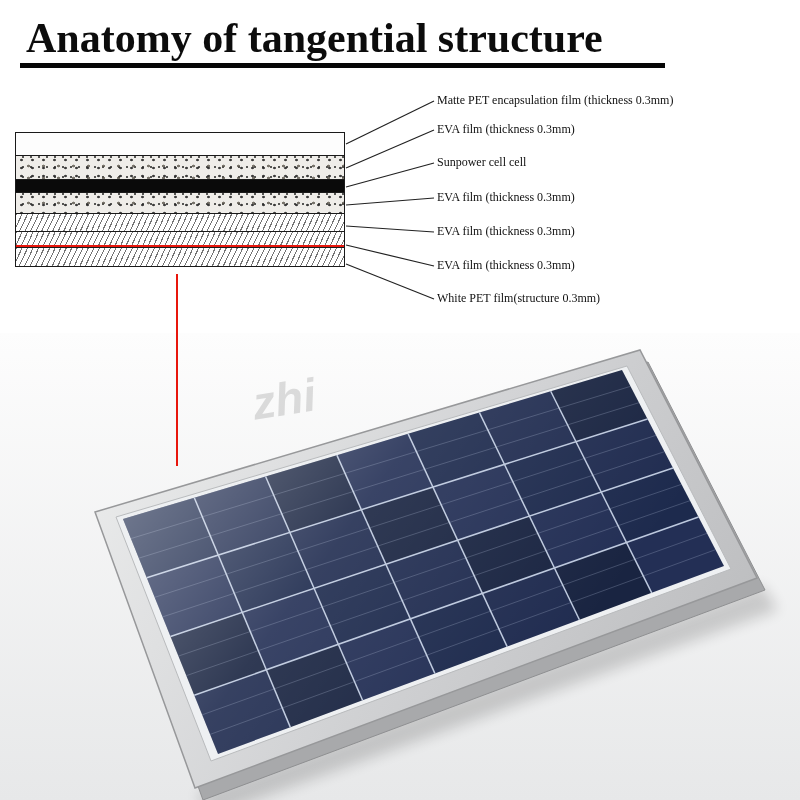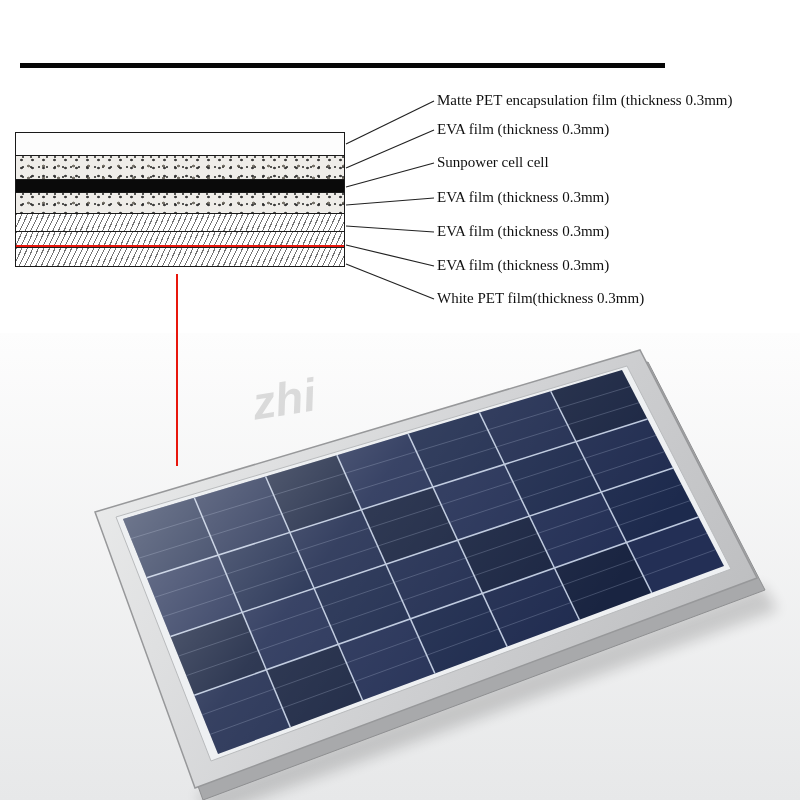--- a/index.html
+++ b/index.html
@@ -29,41 +29,42 @@
   .h21{height:21px}
   .l-black{height:13px;background:#0a0a0a}
   .l-hatch{
     height:18px;background-color:#fff;
     background-image:repeating-linear-gradient(115deg, rgba(70,70,70,.75) 0 1px, transparent 1px 5px);
   }
   .l-red{height:16px;border-top:2px solid #e8160c;border-bottom:2px solid #e8160c}
   .h19{height:19px}
 
   
-  .lbl{position:absolute;left:437px;font-size:15px;line-height:19px;color:#101010;
+  .lbl{position:absolute;left:437px;font-size:12px;line-height:19px;color:#101010;
        white-space:nowrap;z-index:3}
 
   
   #leader-svg{position:absolute;left:0;top:0;width:800px;height:330px;z-index:2;pointer-events:none}
 
   
   .red-connector{position:absolute;left:176px;top:274px;width:2px;height:192px;background:#e8160c;z-index:3}
 
   
   #scene-svg{position:absolute;left:0;top:0;width:800px;height:800px;z-index:1}
 
   .watermark{position:absolute;left:252px;top:372px;font-size:46px;font-weight:bold;font-style:italic;
              color:#8a8a8a;opacity:.28;transform:rotate(-9deg);z-index:2;
              font-family:"Liberation Sans",sans-serif}
 </style>
 </head>
 <body>
 
 <div id="root">
 
+  <h1 class="title">Anatomy of tangential structure</h1>
   <div class="title-underline"></div>
 
   <div class="stack">
     <div class="layer l-white"></div>
     <div class="layer l-speckle"></div>
     <div class="layer l-black"></div>
     <div class="layer l-speckle h21"></div>
     <div class="layer l-hatch"></div>
     <div class="layer l-hatch l-red"></div>
     <div class="layer l-hatch h19"></div>
@@ -81,21 +82,21 @@
     </g>
   </svg>
 
   <div>
     <div class="lbl" style="top:91px">Matte PET encapsulation film (thickness 0.3mm)</div>
     <div class="lbl" style="top:120px">EVA film (thickness 0.3mm)</div>
     <div class="lbl" style="top:153px">Sunpower cell cell</div>
     <div class="lbl" style="top:188px">EVA film (thickness 0.3mm)</div>
     <div class="lbl" style="top:222px">EVA film (thickness 0.3mm)</div>
     <div class="lbl" style="top:256px">EVA film (thickness 0.3mm)</div>
-    <div class="lbl" style="top:289px">White PET film(thickness 0.3mm)</div>
+    <div class="lbl" style="top:289px">White PET film(structure 0.3mm)</div>
   </div>
 
   <div class="red-connector"></div>
 
   <div class="watermark">zhi</div>
 
   <svg id="scene-svg" viewBox="0 0 800 800">
     <defs>
       <linearGradient id="bgGrad" x1="0" y1="333" x2="0" y2="800" gradientUnits="userSpaceOnUse">
         <stop offset="0" stop-color="#fdfdfd"></stop>

